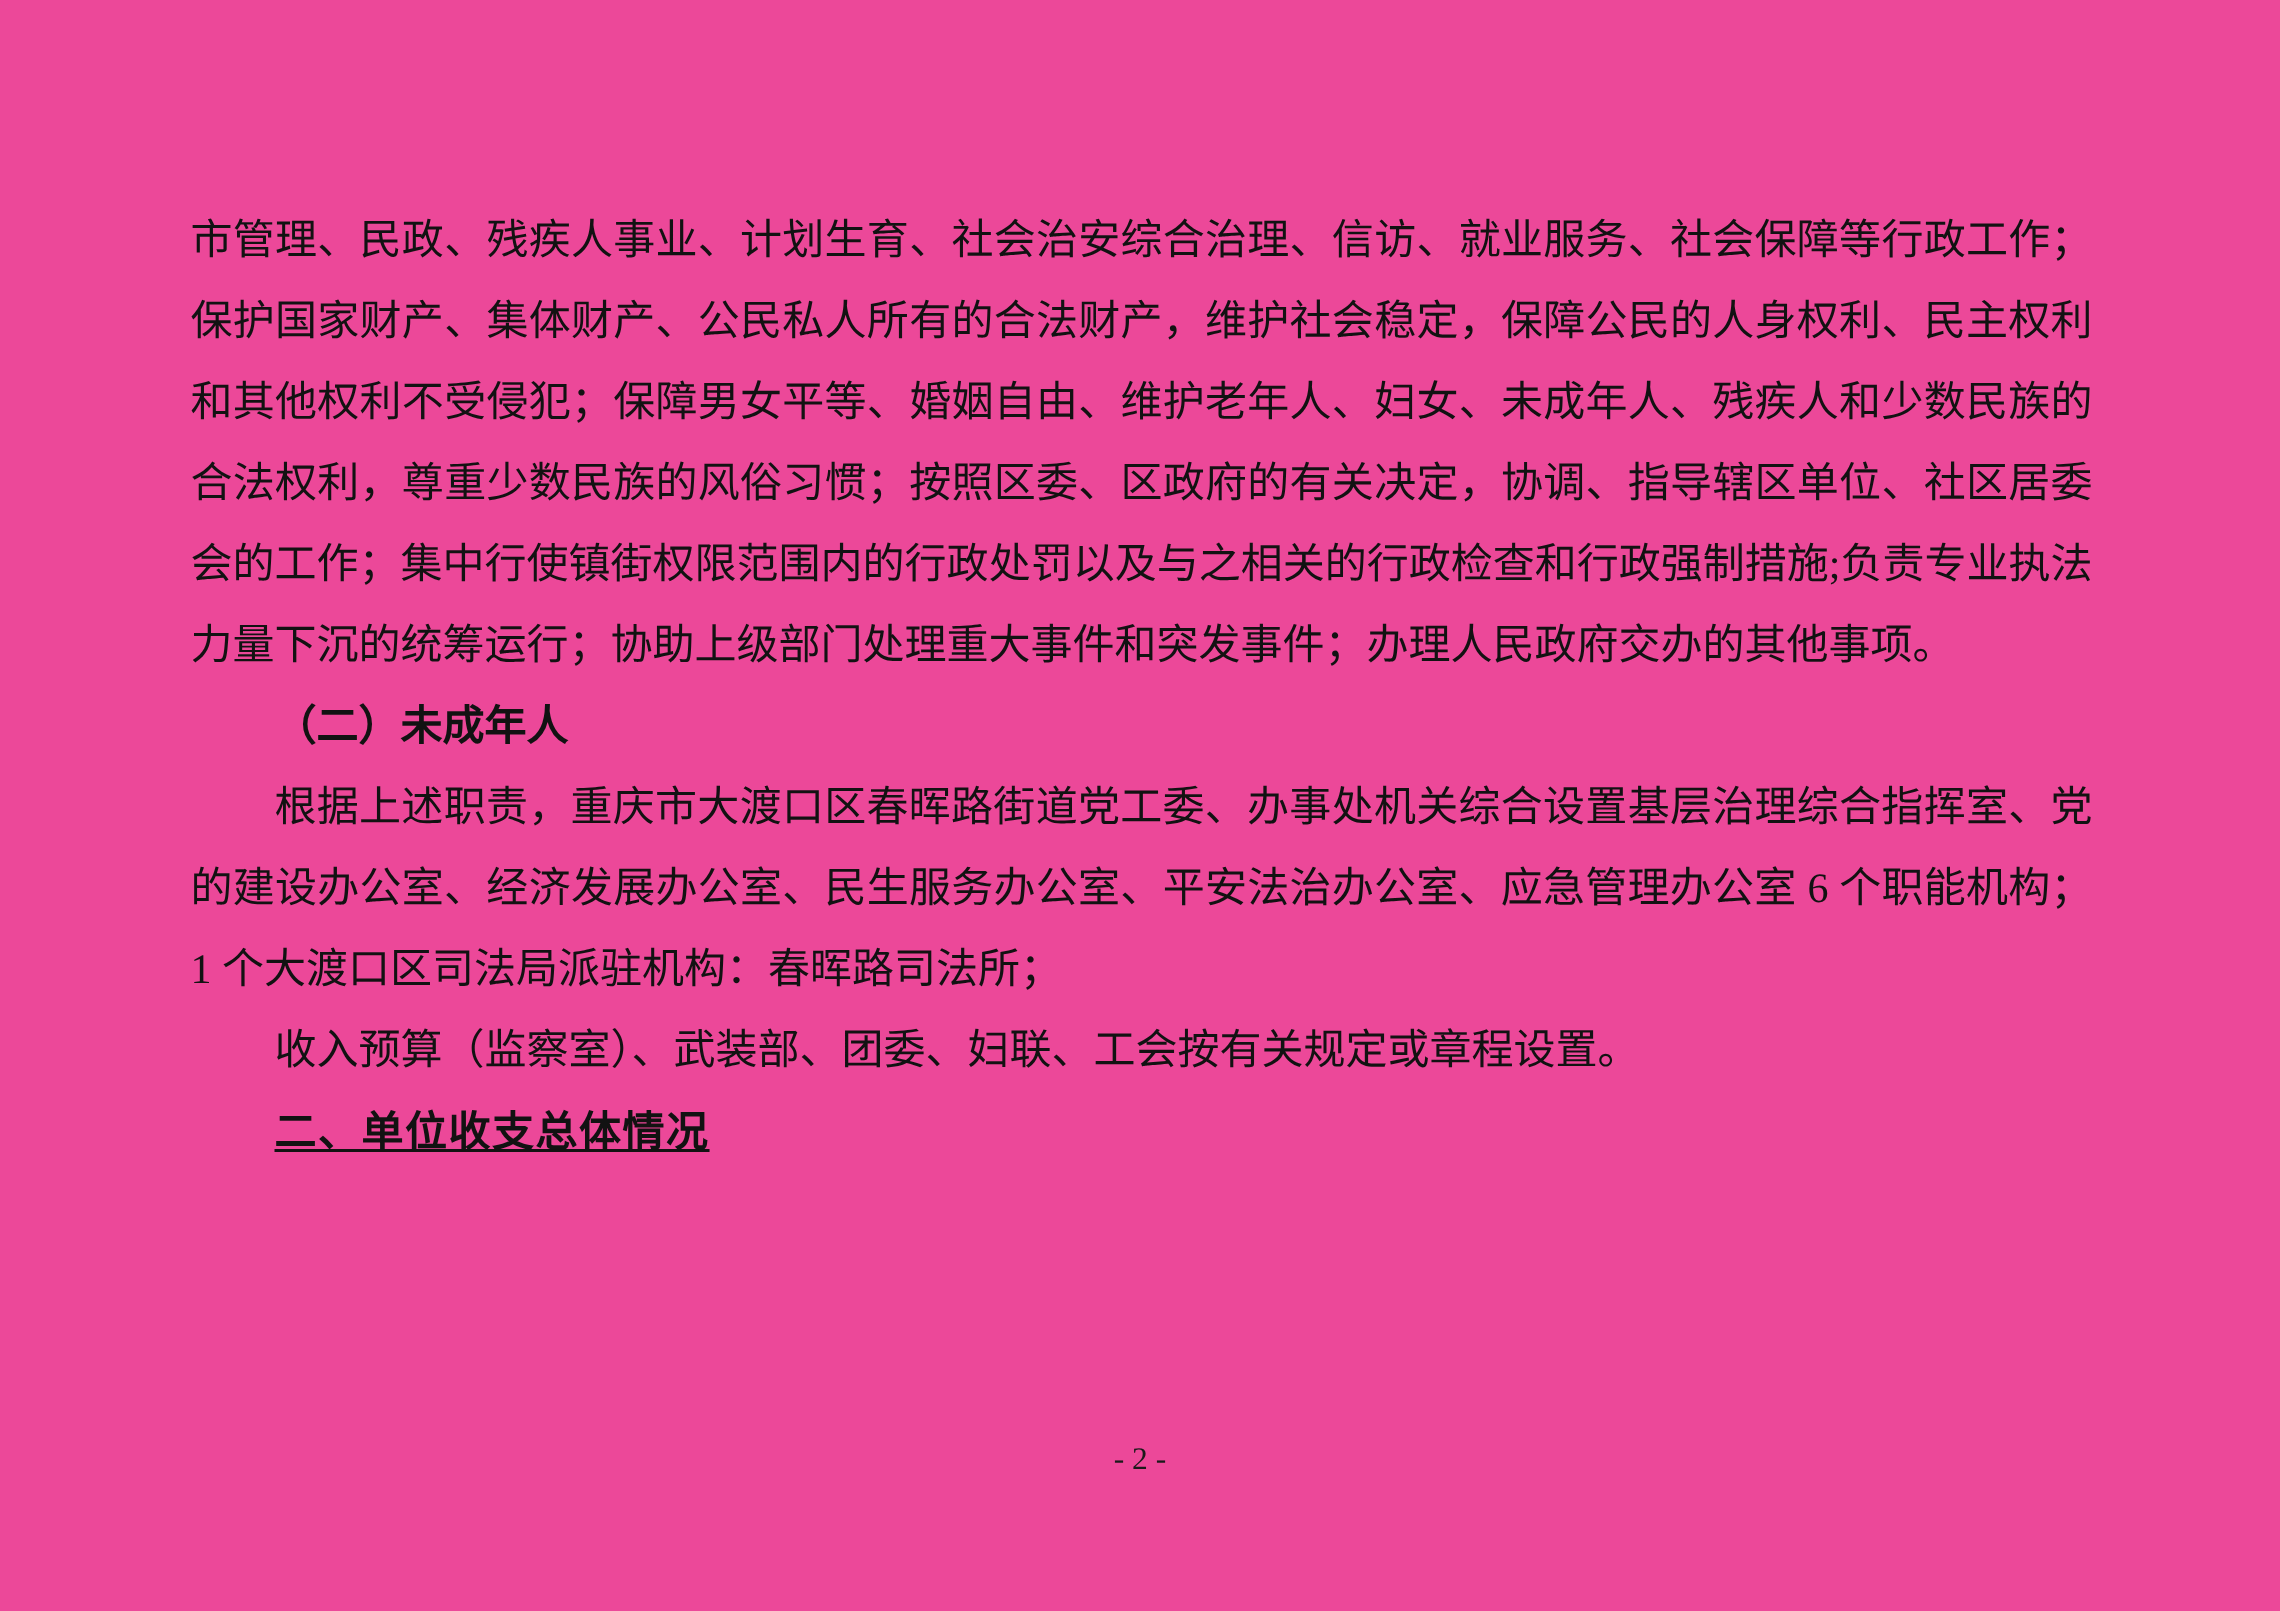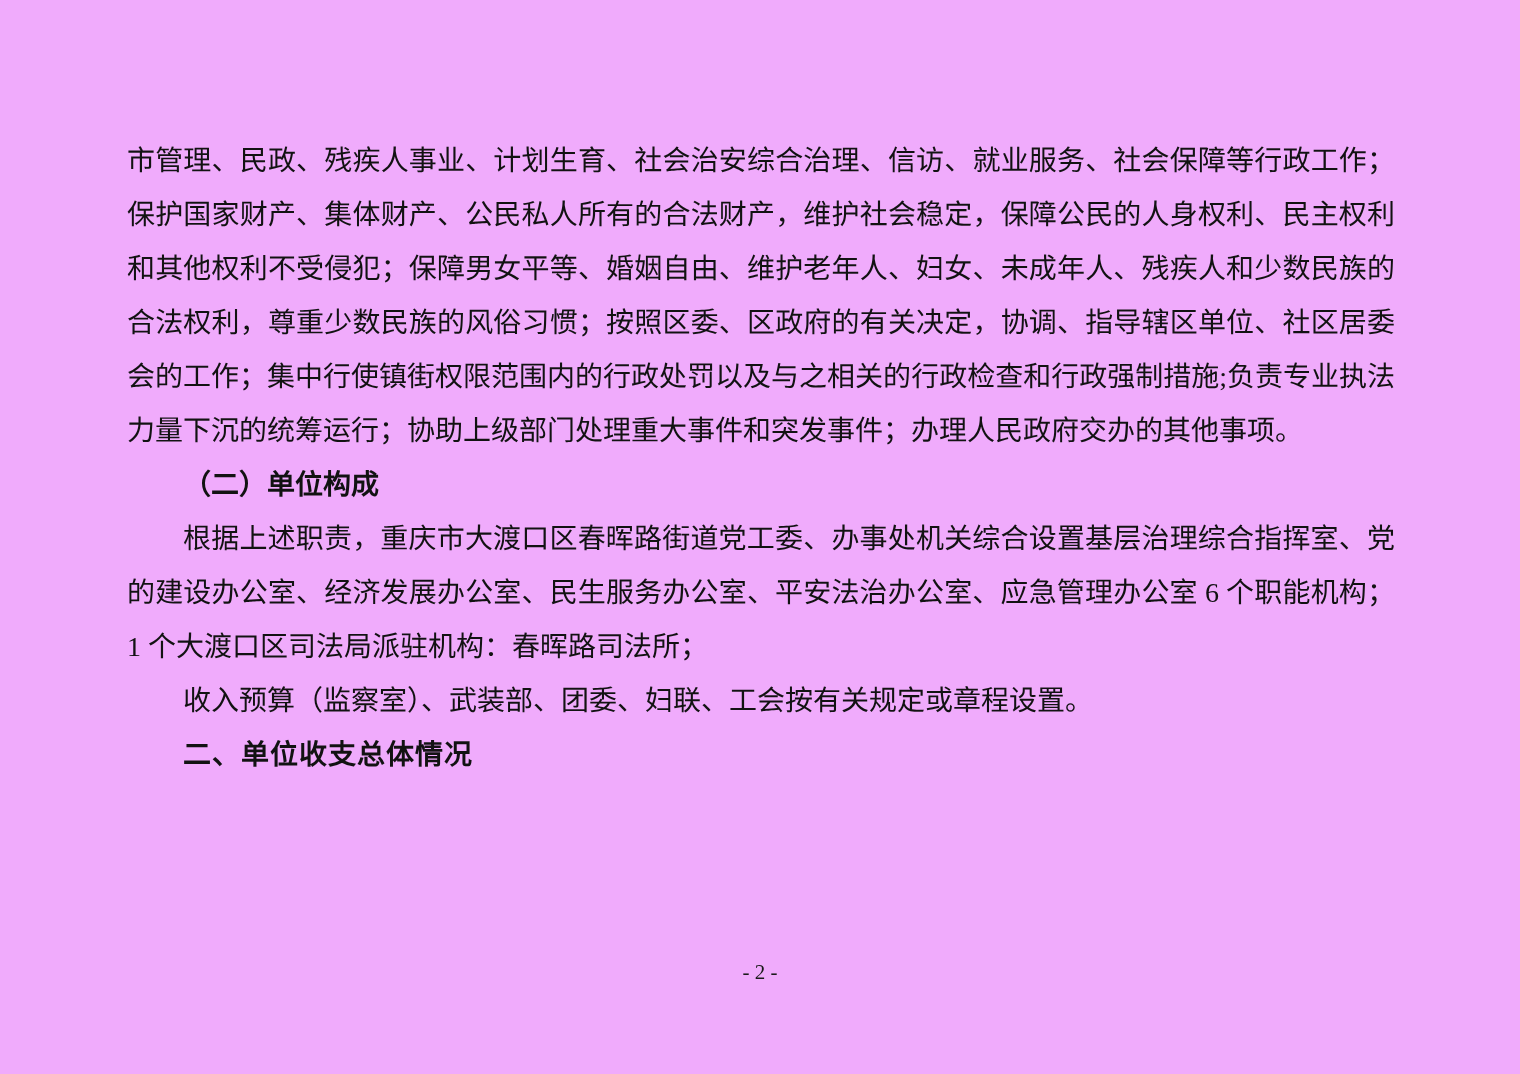--- a/index.html
+++ b/index.html
@@ -4,21 +4,21 @@
 <style>
   html, body {
     margin: 0;
     padding: 0;
     background: #ffffff;
   }
   .page {
     position: relative;
     width: 1520px;
     height: 1074px;
-    background: #f0abfc;
+    background: #ec4899;
     overflow: hidden;
     font-family: "Liberation Serif", "DejaVu Serif", serif;
     color: #121212;
   }
   .content {
     position: absolute;
     left: 127px;
     top: 134px;
     width: 1268px;
     font-size: 28px;
@@ -32,20 +32,21 @@
   .indent {
     text-indent: 2em;
   }
   .heading-kai {
     font-weight: bold;
   }
   .heading-hei {
     font-family: "Liberation Sans", "DejaVu Sans", sans-serif;
     font-weight: bold;
     letter-spacing: 1px;
+    text-decoration: underline;
   }
   .lead-bold {
     font-weight: bold;
   }
   .footer {
     position: absolute;
     left: 0;
     width: 1520px;
     top: 958px;
     text-align: center;
@@ -56,21 +57,21 @@
 </style>
 </head>
 <body>
 
 <div class="page">
 
   <div class="content">
 
     <p>市管理、民政、残疾人事业、计划生育、社会治安综合治理、信访、就业服务、社会保障等行政工作；保护国家财产、集体财产、公民私人所有的合法财产，维护社会稳定，保障公民的人身权利、民主权利和其他权利不受侵犯；保障男女平等、婚姻自由、维护老年人、妇女、未成年人、残疾人和少数民族的合法权利，尊重少数民族的风俗习惯；按照区委、区政府的有关决定，协调、指导辖区单位、社区居委会的工作；集中行使镇街权限范围内的行政处罚以及与之相关的行政检查和行政强制措施;负责专业执法力量下沉的统筹运行；协助上级部门处理重大事件和突发事件；办理人民政府交办的其他事项。</p>
 
-    <p class="indent heading-kai">（二）单位构成</p>
+    <p class="indent heading-kai">（二）未成年人</p>
 
     <p class="indent">根据上述职责，重庆市大渡口区春晖路街道党工委、办事处机关综合设置基层治理综合指挥室、党的建设办公室、经济发展办公室、民生服务办公室、平安法治办公室、应急管理办公室 6 个职能机构；1 个大渡口区司法局派驻机构：春晖路司法所；</p>
 
     <p class="indent">收入预算（监察室）、武装部、团委、妇联、工会按有关规定或章程设置。</p>
 
     <p class="indent heading-hei">二、单位收支总体情况</p>
 
 
   </div>
 

